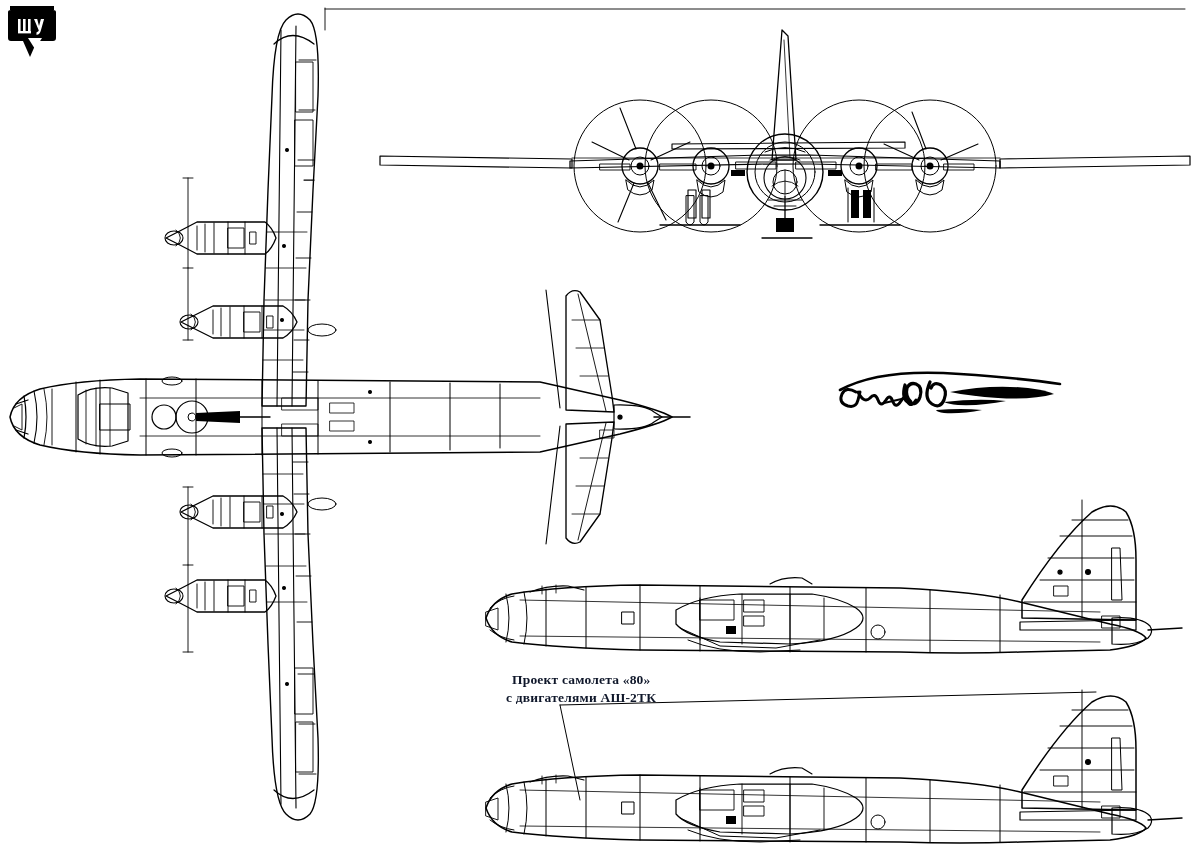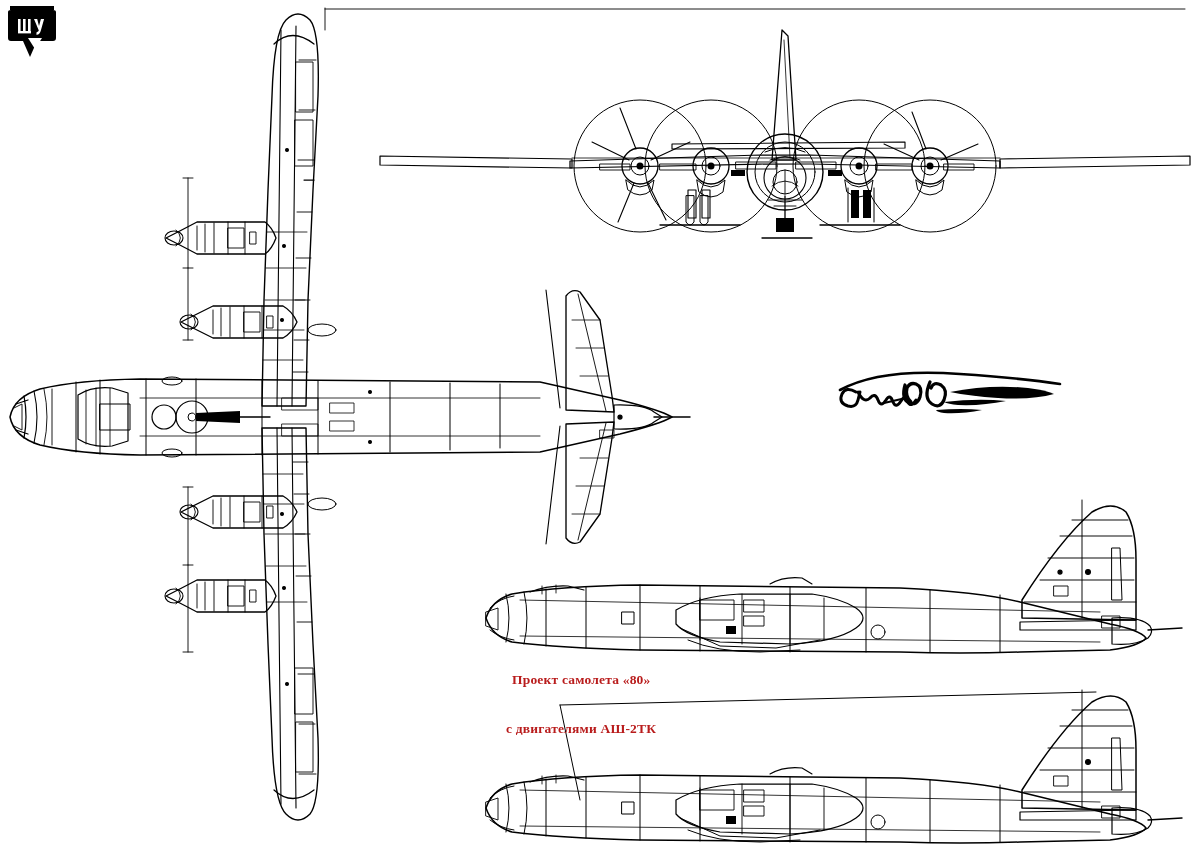--- a/index.html
+++ b/index.html
@@ -1,23 +1,23 @@
 <!DOCTYPE html>
 <html><head>
 <meta charset="utf-8">
 <style>
   html,body{margin:0;padding:0;background:#fff;}
   body{width:1200px;height:855px;position:relative;overflow:hidden;
        font-family:"Liberation Serif",serif;background:#ffffff;}
   #stage{position:absolute;left:0;top:0;width:1200px;height:855px;}
   svg{display:block;}
   .cap{position:absolute;font-family:"Liberation Serif",serif;
-       font-weight:700;color:#b91c1c;letter-spacing:.2px;white-space:nowrap;}
+       font-weight:700;color:#0f172a;letter-spacing:.2px;white-space:nowrap;}
   .cap1{left:512px;top:672px;font-size:13.5px;}
-  .cap2{left:506px;top:690px;font-size:13.5px;margin-top:31px;}
+  .cap2{left:506px;top:690px;font-size:13.5px;}
 </style>
 </head>
 <body>
 
 <div id="stage">
 <svg width="1200" height="855" viewBox="0 0 1200 855">
   <rect x="0" y="0" width="1200" height="855" fill="#ffffff"></rect>
 
   <g fill="none" stroke="#000" stroke-width="1.25" stroke-linejoin="round" stroke-linecap="round">
 

